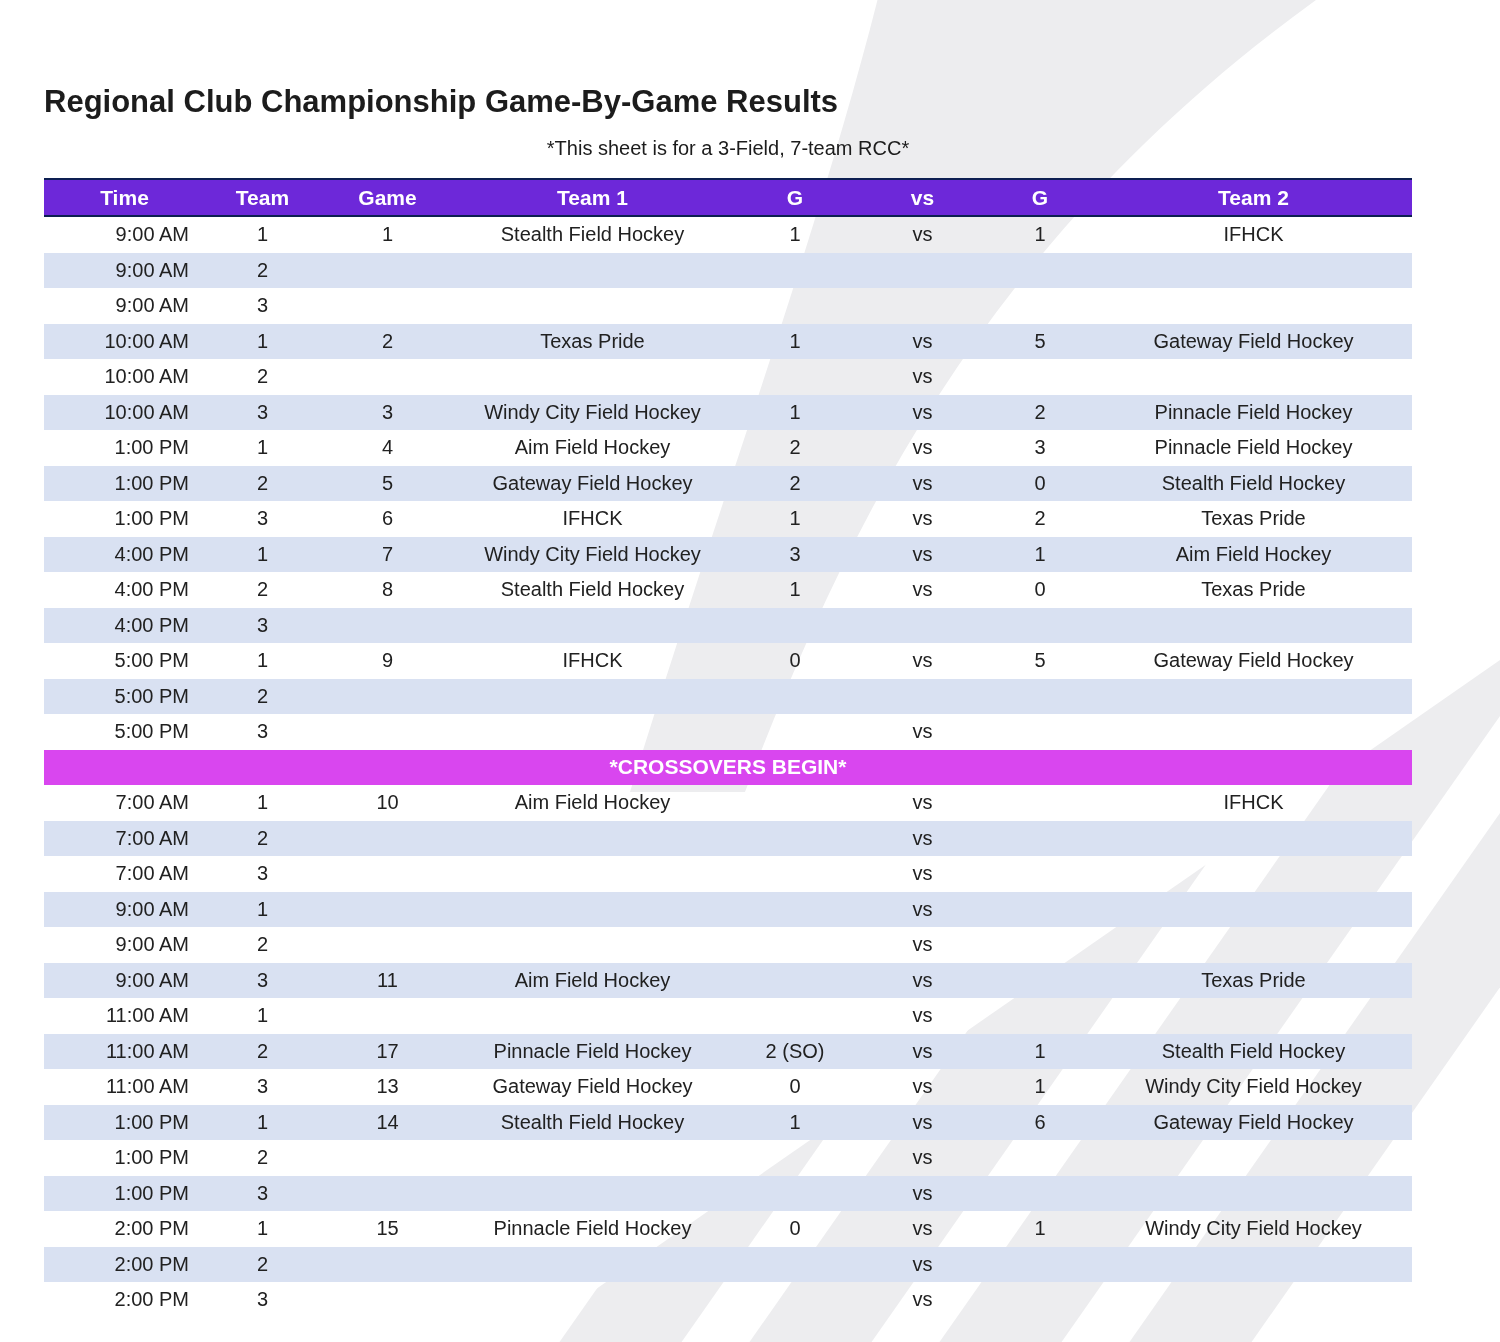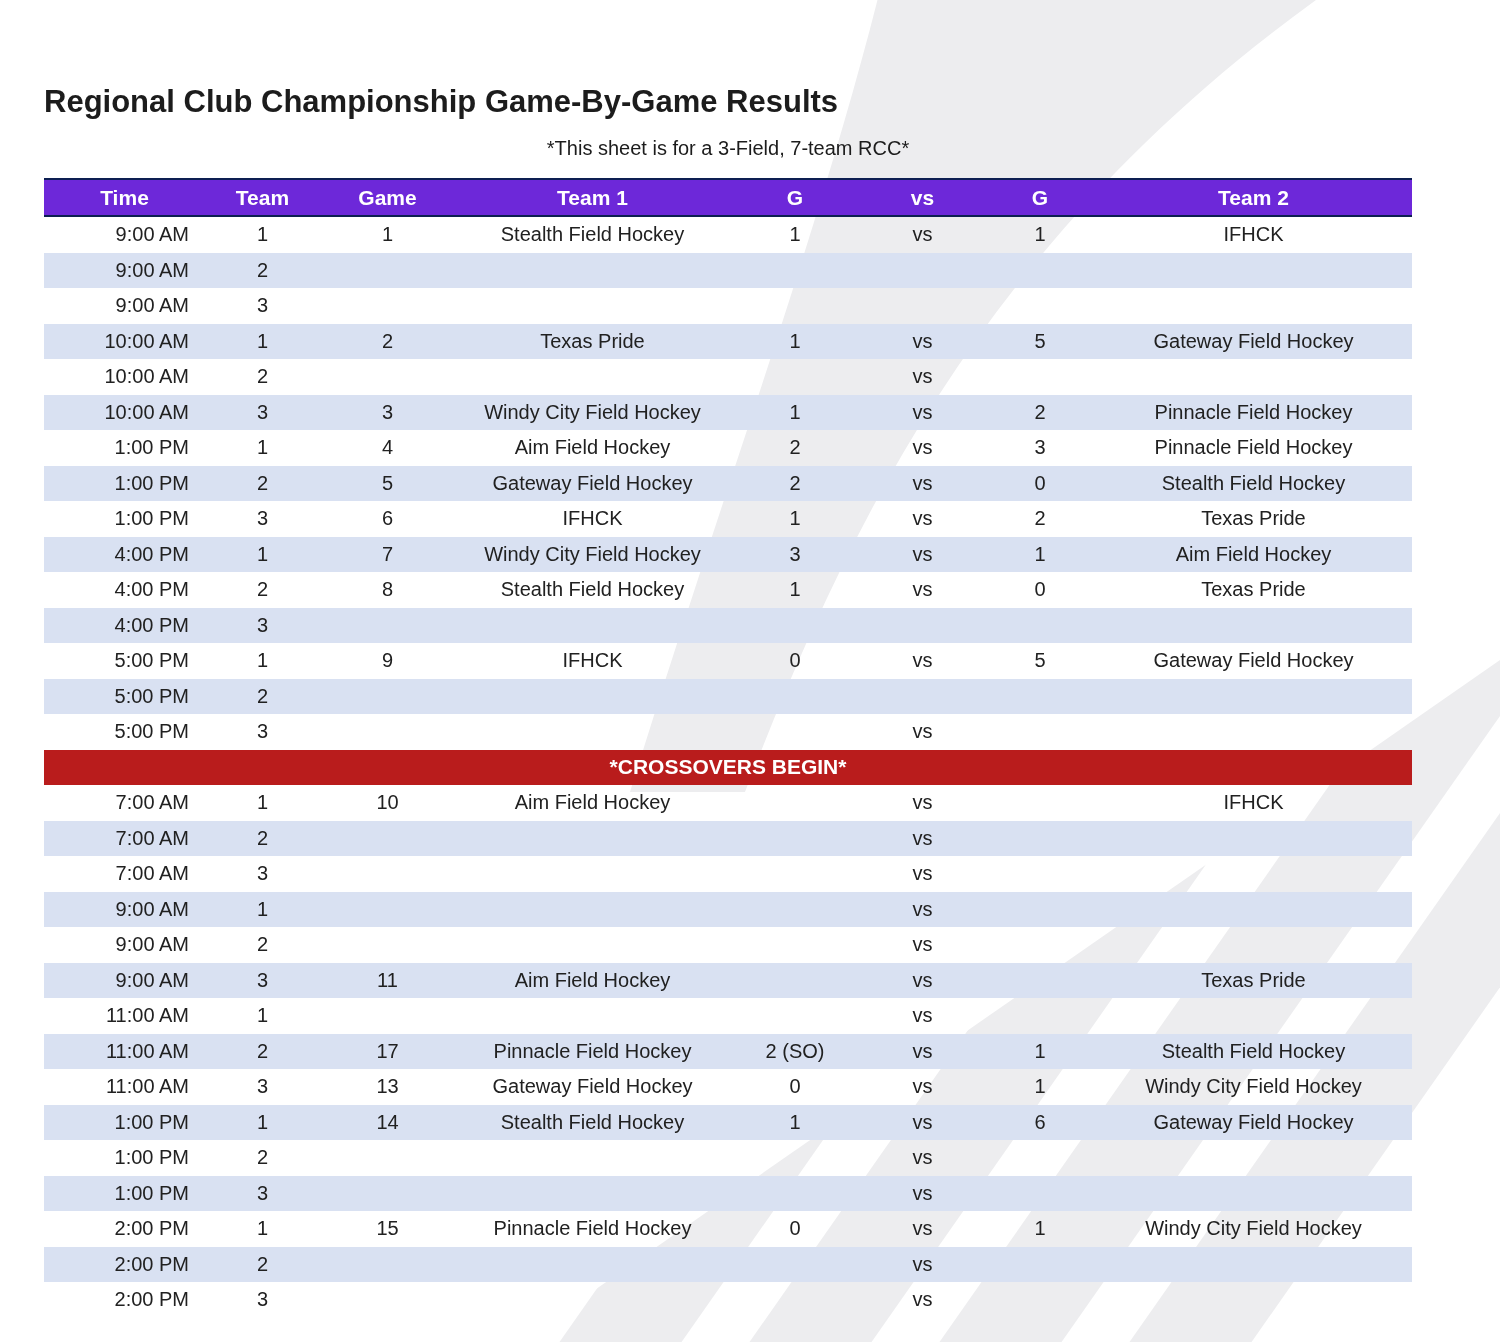--- a/index.html
+++ b/index.html
@@ -54,21 +54,21 @@
     padding: 0;
     font-size: 20px;
     color: #212121;
     text-align: center;
     white-space: nowrap;
     overflow: hidden;
   }
   table.results td.time { text-align: right; padding-right: 16px; }
   table.results tr.alt td { background: #d9e1f2; }
   table.results td.banner {
-    background: #b91c1c;
+    background: #d946ef;
     color: #ffffff;
     font-weight: bold;
     font-size: 21px;
     text-align: center;
   }
 </style>
 </head>
 <body>
 
 <svg class="watermark" width="1500" height="1342" viewBox="0 0 1500 1342" aria-hidden="true">

